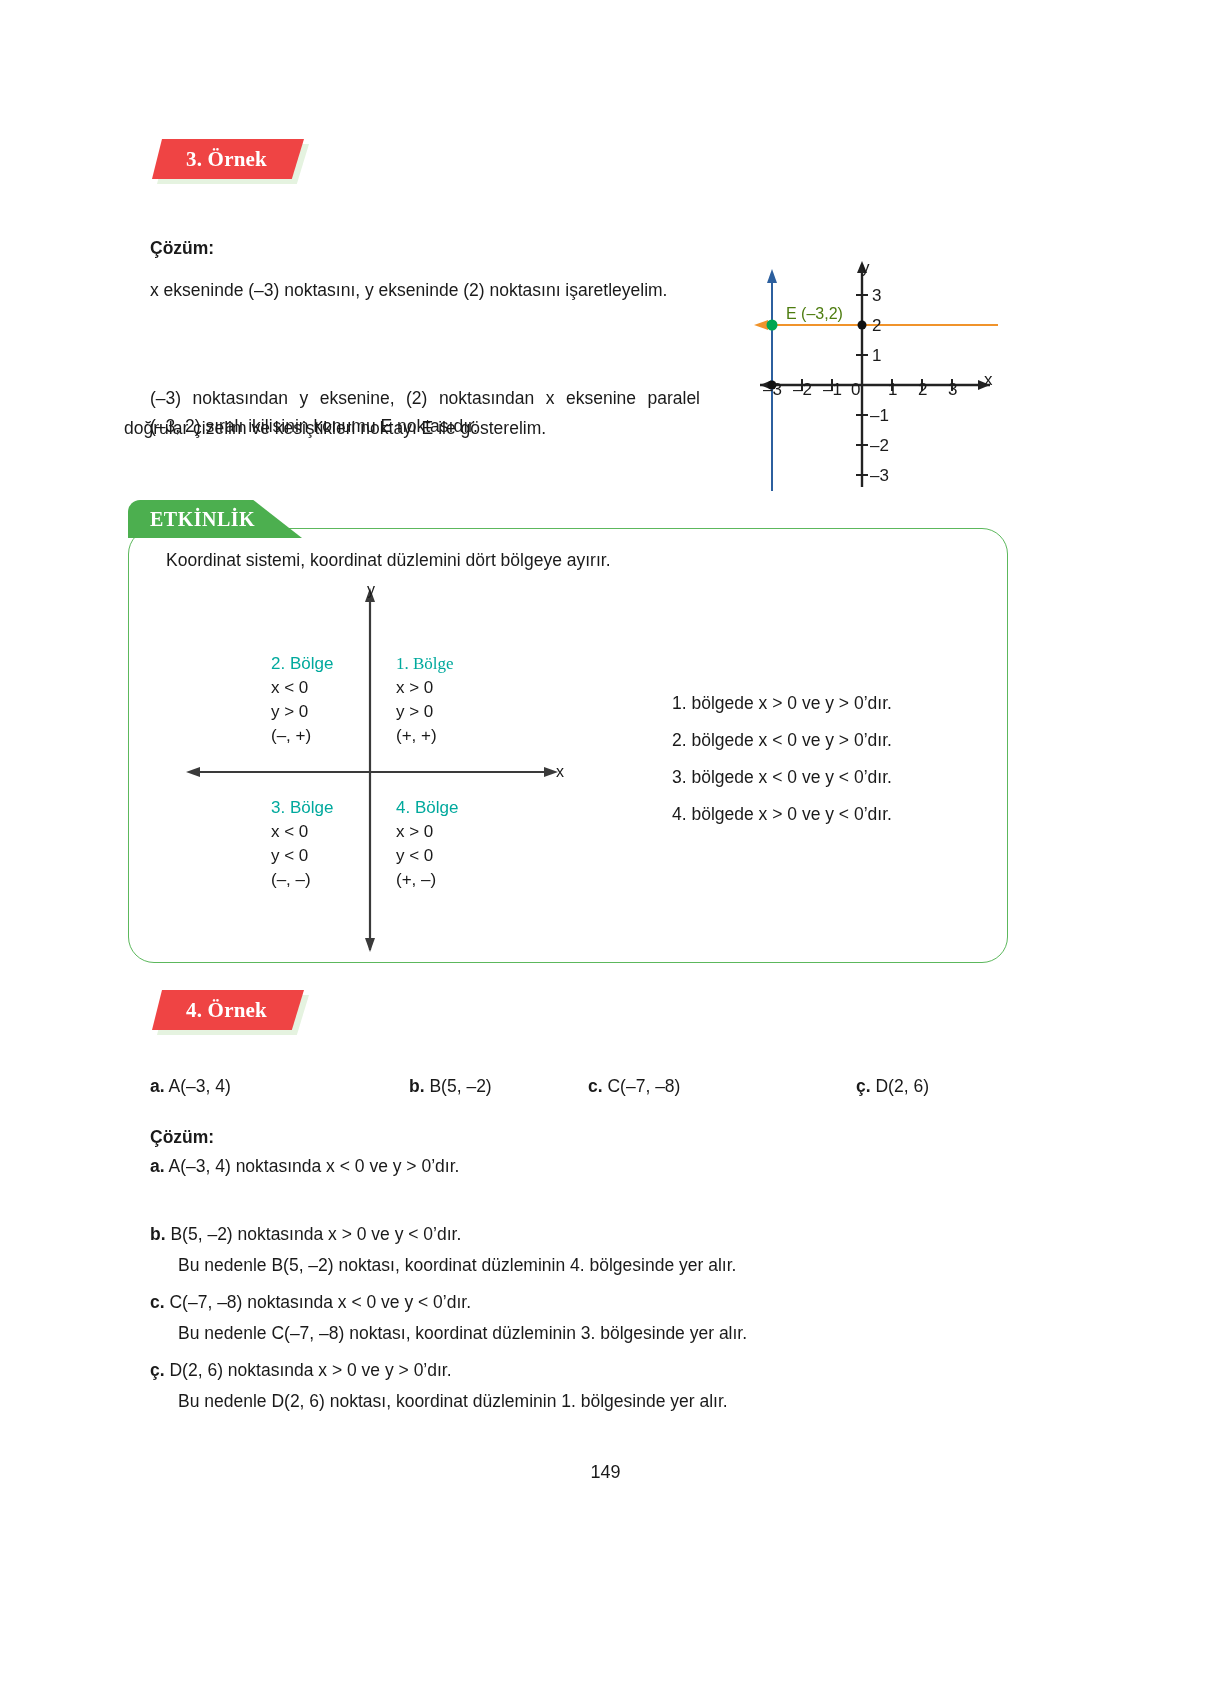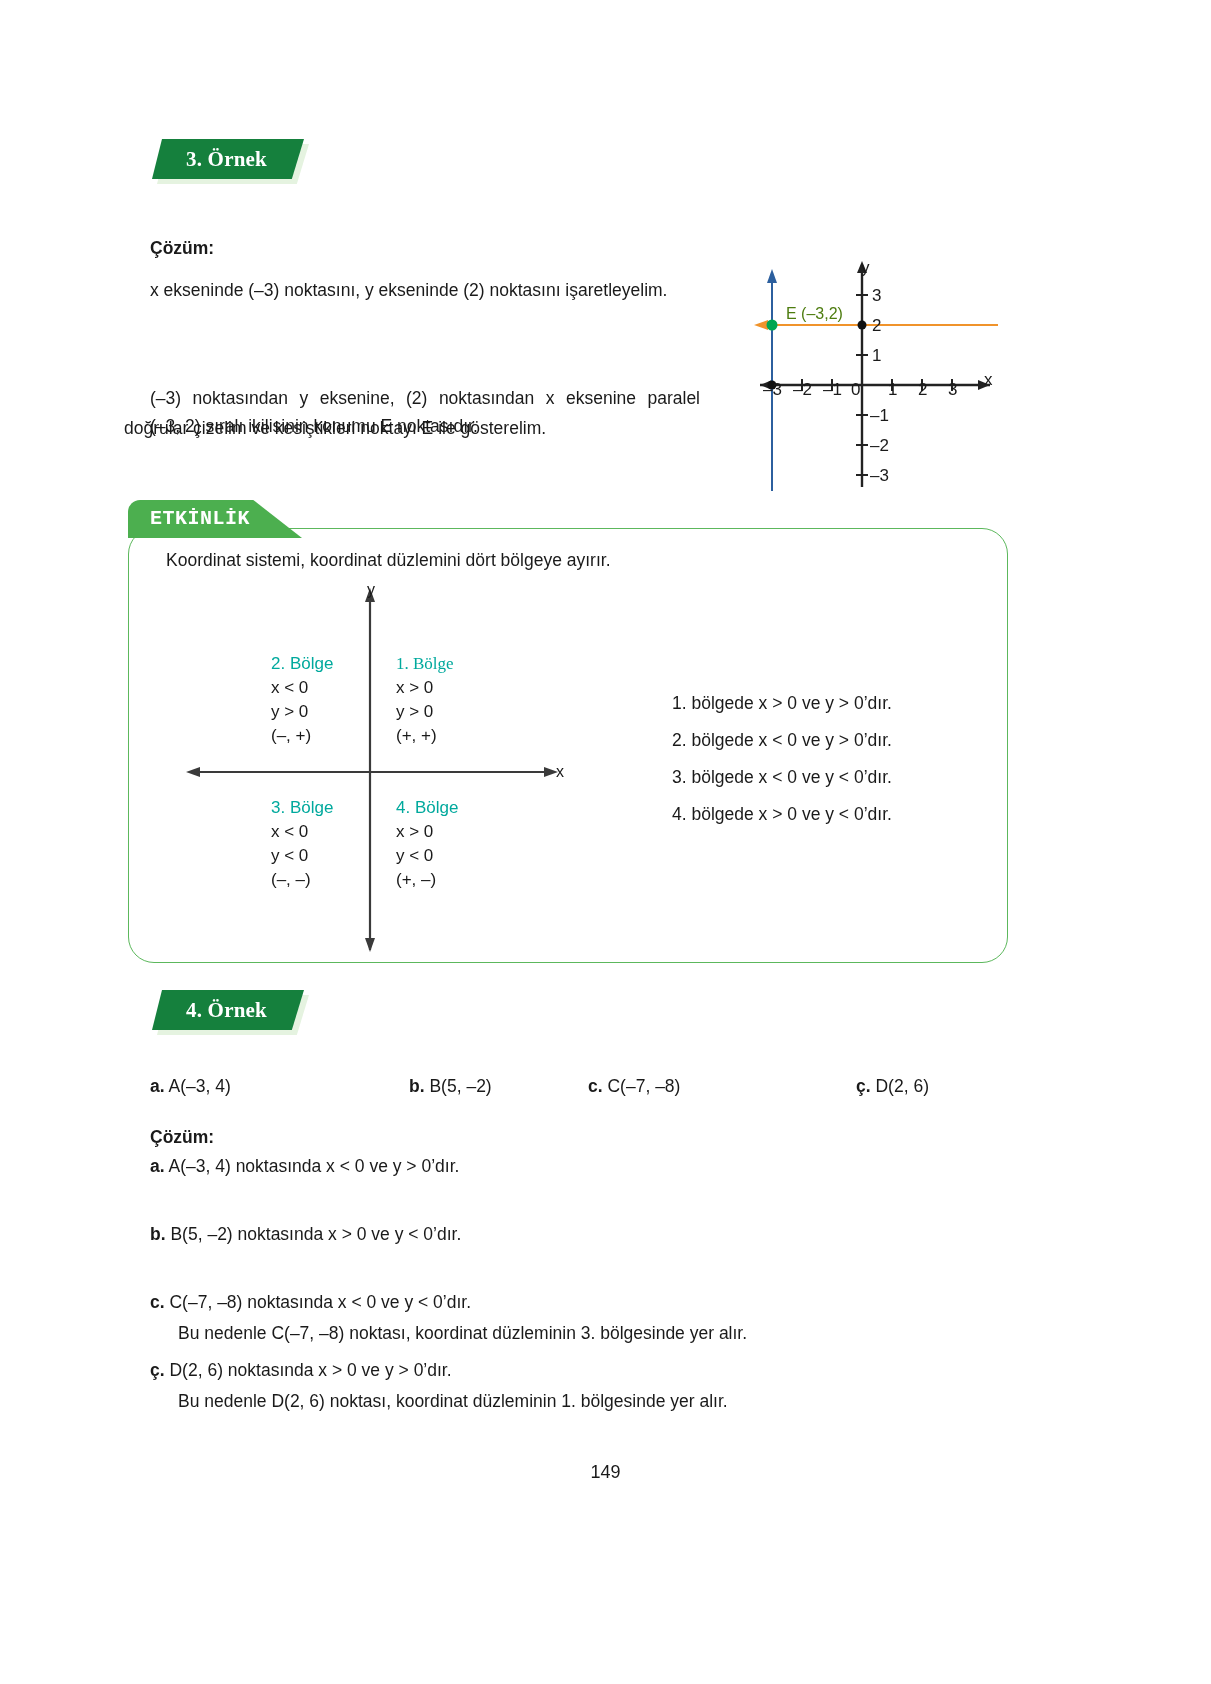--- a/index.html
+++ b/index.html
@@ -20,21 +20,21 @@
     position: absolute;
     left: 0; top: 0;
     width: 1211px;
     height: 1684px;
   }
 
   
   .ribbon {
     position: absolute;
     height: 40px;
-    background: #15803d;
+    background: #ef4444;
     color: #ffffff;
     font-family: "Liberation Serif", serif;
     font-weight: bold;
     font-size: 21px;
     line-height: 40px;
     padding: 0 28px 0 34px;
     box-sizing: border-box;
     -webkit-clip-path: polygon(10px 0, 100% 0, 92% 100%, 0 100%);
     clip-path: polygon(10px 0, 100% 0, 92% 100%, 0 100%);
     letter-spacing: .2px;
@@ -67,21 +67,21 @@
     border: 1.6px solid #5cb85c;
     border-radius: 26px;
     box-sizing: border-box;
     background: #ffffff;
   }
   .etk-tab {
     position: absolute;
     height: 38px;
     background: #4caf4f;
     color: #ffffff;
-    font-family: Liberation Mono, monospace;
+    font-family: Liberation Serif, serif;
     font-weight: bold;
     font-size: 20px;
     line-height: 38px;
     padding-left: 22px;
     padding-right: 40px;
     box-sizing: border-box;
     border-radius: 12px 12px 0 0;
     -webkit-clip-path: polygon(0 0, 72% 0, 100% 100%, 0 100%);
     clip-path: polygon(0 0, 72% 0, 100% 100%, 0 100%);
     letter-spacing: .5px;
@@ -306,20 +306,21 @@
 
   <div class="sol-item" style="left:150px; top:1156px;">
     <span class="bold">a.</span>
     <span>A(–3, 4) noktasında x &lt; 0 ve y &gt; 0’dır.</span>
   </div>
 
   <div class="sol-item" style="left:150px; top:1224px;">
     <span class="bold">b.</span>
     <span>B(5, –2) noktasında x &gt; 0 ve y &lt; 0’dır.</span>
   </div>
+  <div class="sol-item" style="left:178px; top:1255px;">Bu nedenle B(5, –2) noktası, koordinat düzleminin 4. bölgesinde yer alır.</div>
 
   <div class="sol-item" style="left:150px; top:1292px;">
     <span class="bold">c.</span>
     <span>C(–7, –8) noktasında x &lt; 0 ve y &lt; 0’dır.</span>
   </div>
   <div class="sol-item" style="left:178px; top:1323px;">Bu nedenle C(–7, –8) noktası, koordinat düzleminin 3. bölgesinde yer alır.</div>
 
   <div class="sol-item" style="left:150px; top:1360px;">
     <span class="bold">ç.</span>
     <span>D(2, 6) noktasında x &gt; 0 ve y &gt; 0’dır.</span>

